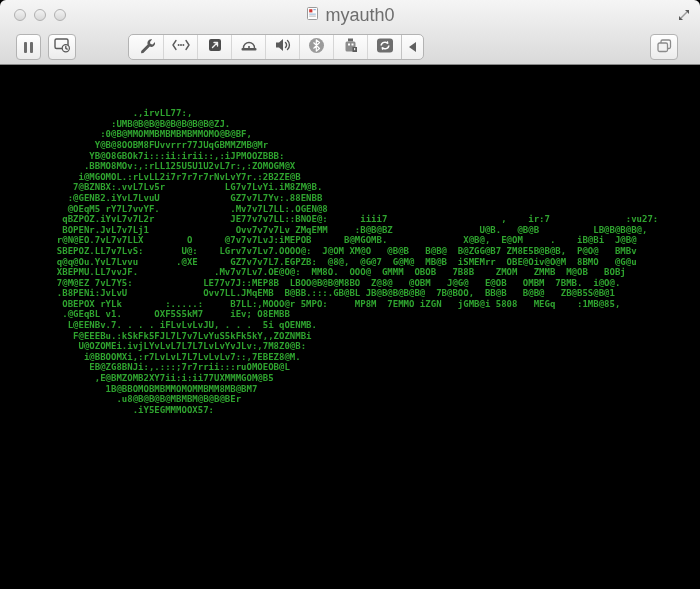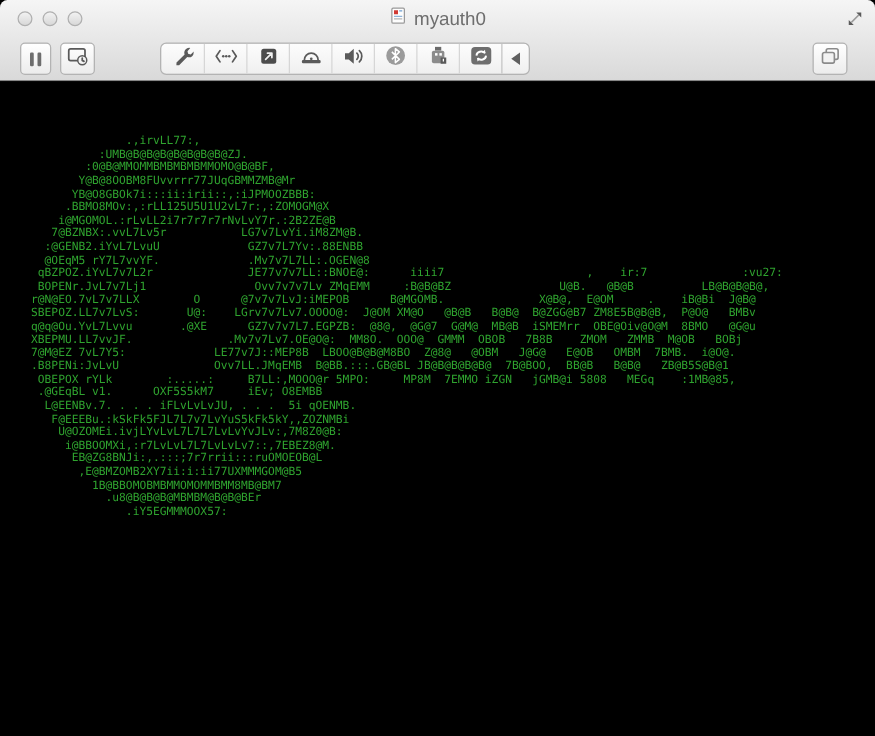--- a/index.html
+++ b/index.html
@@ -9,21 +9,21 @@
   .window { width:700px; height:589px; display:flex; flex-direction:column;
             border-radius:6px 6px 0 0; overflow:hidden; background:#000; }
 
   
   .chrome { background:linear-gradient(#f5f5f5,#d9d9d9); border-bottom:1px solid #868686; }
   .titlebar { height:30px; position:relative; display:flex; align-items:center; }
   .traffic { position:absolute; left:14px; top:0; height:30px; display:flex; align-items:center; gap:8px; }
   .tl { width:12px; height:12px; border-radius:50%; border:1px solid #b0b0b0;
         background:linear-gradient(#f2f2f2,#d8d8d8); }
   .title-wrap { margin:0 auto; display:flex; align-items:center; gap:5px; }
-  .title-text { font-size:15px; color:#6e6e6e; }
+  .title-text { font-size:18px; color:#6e6e6e; }
   .fs-btn { position:absolute; right:9px; top:8px; width:14px; height:14px; }
 
   .toolbar { height:34px; display:flex; align-items:center; padding:0 14px; }
   .tb-btn { height:26px; border:1px solid #b3b3b3; border-radius:4px;
             background:linear-gradient(#ffffff,#ececec);
             display:flex; align-items:center; justify-content:center; }
   .btn-pause { width:25px; margin-left:2px; }
   .btn-snap  { width:28px; margin-left:7px; }
   .pause-bars { display:flex; gap:3px; }
   .pause-bars i { display:block; width:3px; height:11px; background:#6d6d6d; border-radius:1px; }
@@ -37,22 +37,22 @@
   .tri-left { width:0; height:0; border-top:5px solid transparent; border-bottom:5px solid transparent;
               border-right:7px solid #5f5f5f; }
 
   .btn-display { width:28px; margin-left:auto; margin-right:8px; }
 
   svg .ic-stroke { stroke:#5a5a5a; fill:none; stroke-width:1.4; stroke-linecap:round; stroke-linejoin:round; }
   svg .ic-fill   { fill:#5a5a5a; }
 
   
   .console { flex:1; background:#000; padding:22px 0 16px 14px;
-             font-family:"DejaVu Sans Mono", monospace; font-weight:normal;
-             font-size:9px; line-height:10.6px; white-space:pre; overflow:hidden; }
+             font-family:"DejaVu Sans Mono", monospace; font-weight:bold;
+             font-size:9px; line-height:10.6px; white-space:pre; overflow:hidden;margin-left:32px; }
   .art { color:var(--green-art); }
   .tline { min-height:10.6px; color:var(--white); }
   .c-orange { color:var(--orange); }
 </style>
 </head>
 <body>
 
 <div class="window">
 
   <div class="chrome">

